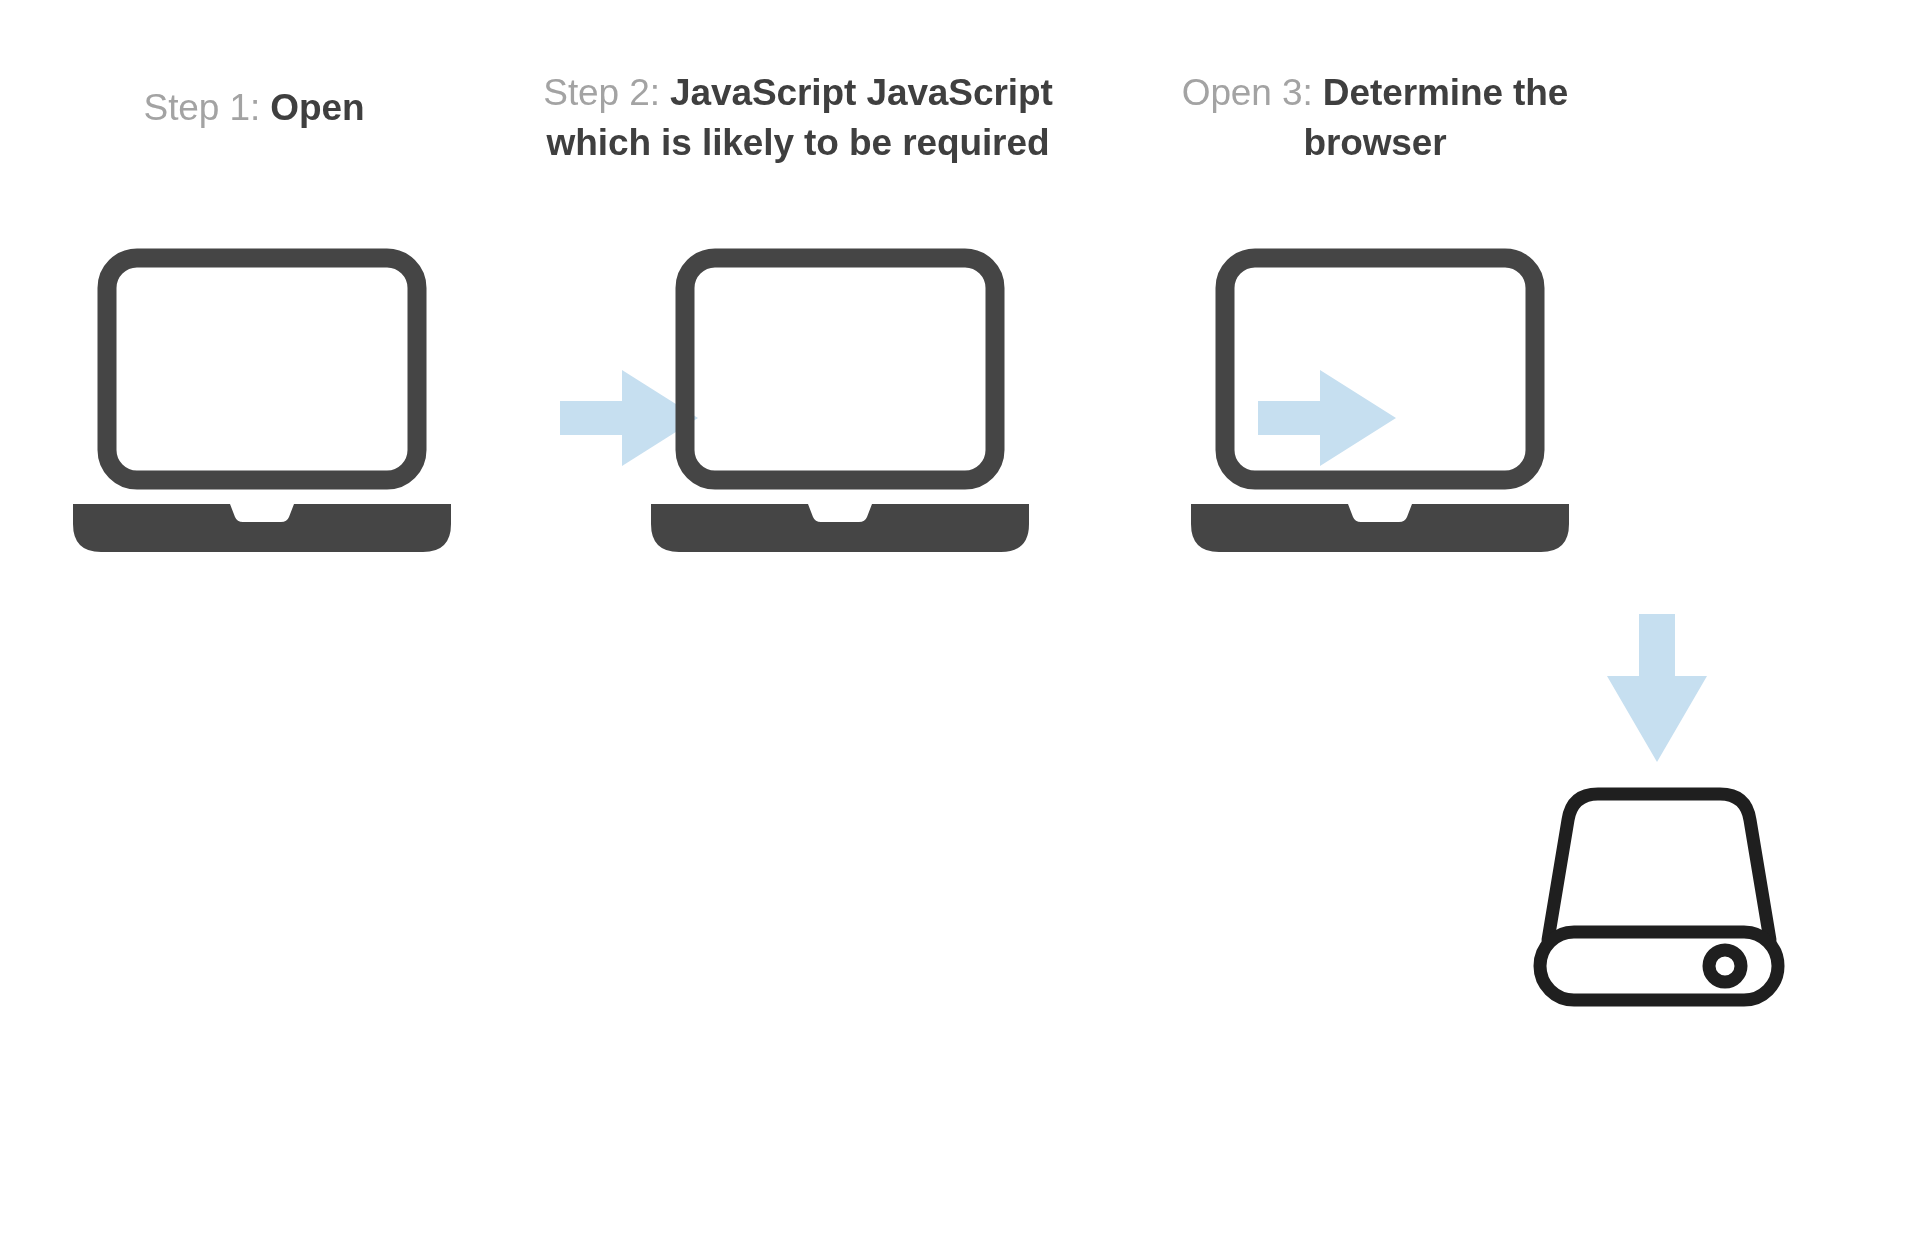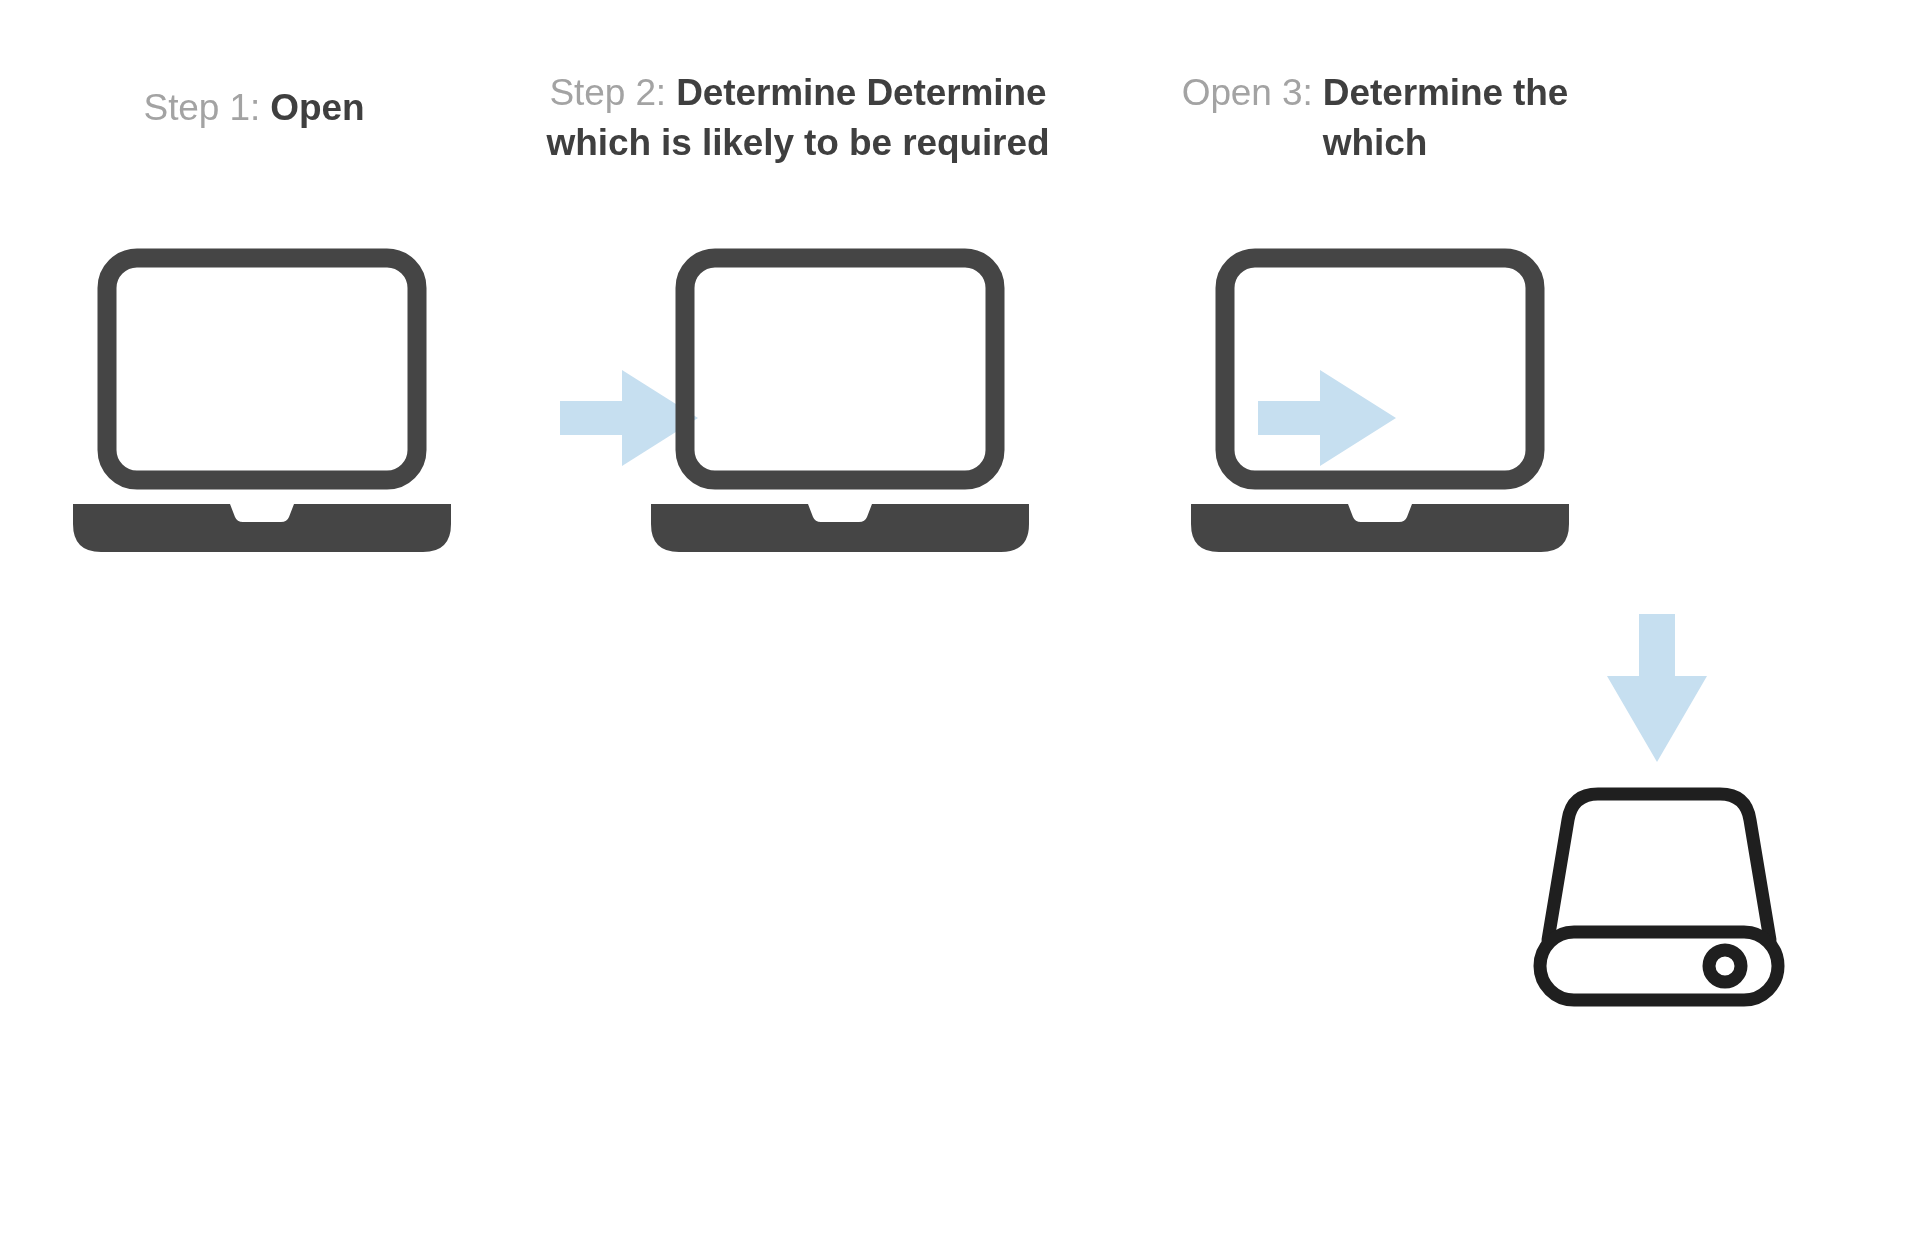--- a/index.html
+++ b/index.html
@@ -88,42 +88,42 @@
   </div>
 
   <div class="icon-slot" id="arrow-1">
     <svg class="arrow-right" viewBox="0 0 140 100" xmlns="http://www.w3.org/2000/svg" aria-hidden="true">
       <path d="M0 33 L62 33 L62 2 L138 50 L62 98 L62 67 L0 67 Z" fill="#c6dff0"></path>
     </svg>
   </div>
 
   <div class="step-caption" id="caption-2">
     <span class="step-label">Step 2: </span>
-    <span class="step-title">Determine Determine</span><br>
+    <span class="step-title">JavaScript JavaScript</span><br>
     <span class="step-title">which is likely to be required</span>
   </div>
 
   <div class="icon-slot" id="laptop-2">
     <svg class="laptop-icon" viewBox="0 0 420 320" xmlns="http://www.w3.org/2000/svg" aria-hidden="true">
       <rect x="37" y="6" width="310" height="222" rx="30" ry="30" fill="none" stroke="#454545" stroke-width="19"></rect>
       <path d="M3 252 L160 252 L165 265 Q167 270 173 270 L211 270 Q217 270 219 265 L224 252 L381 252
                L381 272 Q381 300 353 300 L31 300 Q3 300 3 272 Z" fill="#454545"></path>
     </svg>
   </div>
 
   <div class="icon-slot" id="arrow-2">
     <svg class="arrow-right" viewBox="0 0 140 100" xmlns="http://www.w3.org/2000/svg" aria-hidden="true">
       <path d="M0 33 L62 33 L62 2 L138 50 L62 98 L62 67 L0 67 Z" fill="#c6dff0"></path>
     </svg>
   </div>
 
   <div class="step-caption" id="caption-3">
     <span class="step-label">Open 3: </span>
     <span class="step-title">Determine the</span><br>
-    <span class="step-title">which</span>
+    <span class="step-title">browser</span>
   </div>
 
   <div class="icon-slot" id="laptop-3">
     <svg class="laptop-icon" viewBox="0 0 420 320" xmlns="http://www.w3.org/2000/svg" aria-hidden="true">
       <rect x="37" y="6" width="310" height="222" rx="30" ry="30" fill="none" stroke="#454545" stroke-width="19"></rect>
       <path d="M3 252 L160 252 L165 265 Q167 270 173 270 L211 270 Q217 270 219 265 L224 252 L381 252
                L381 272 Q381 300 353 300 L31 300 Q3 300 3 272 Z" fill="#454545"></path>
     </svg>
   </div>
 

